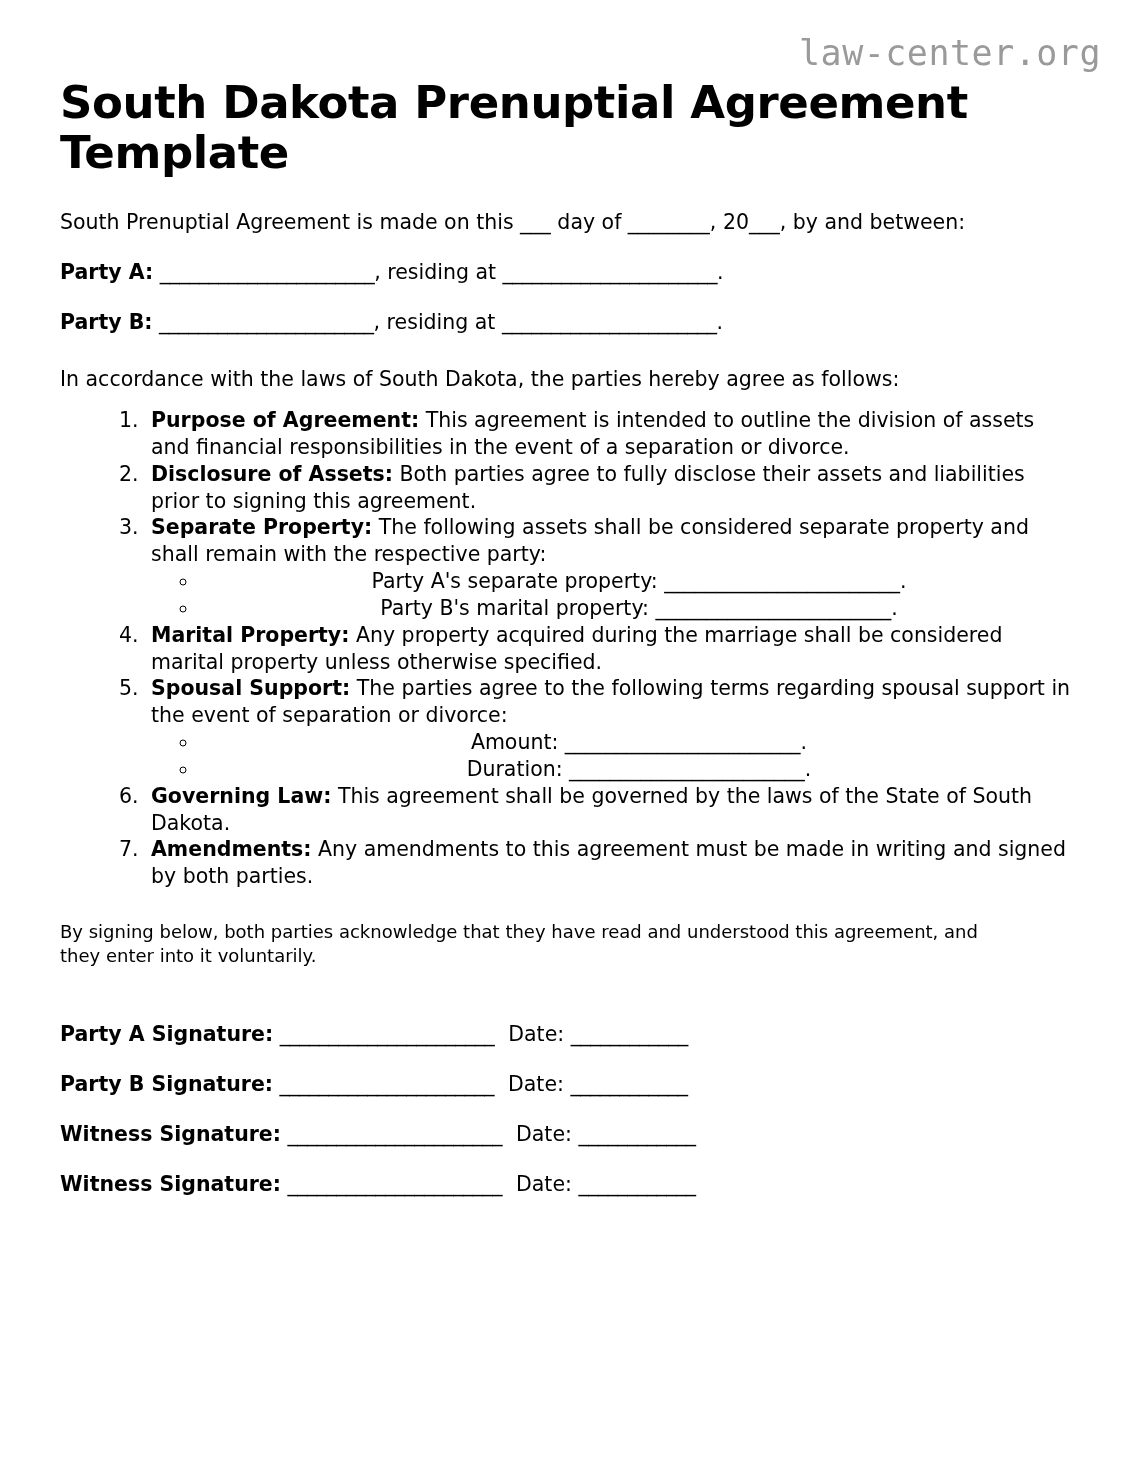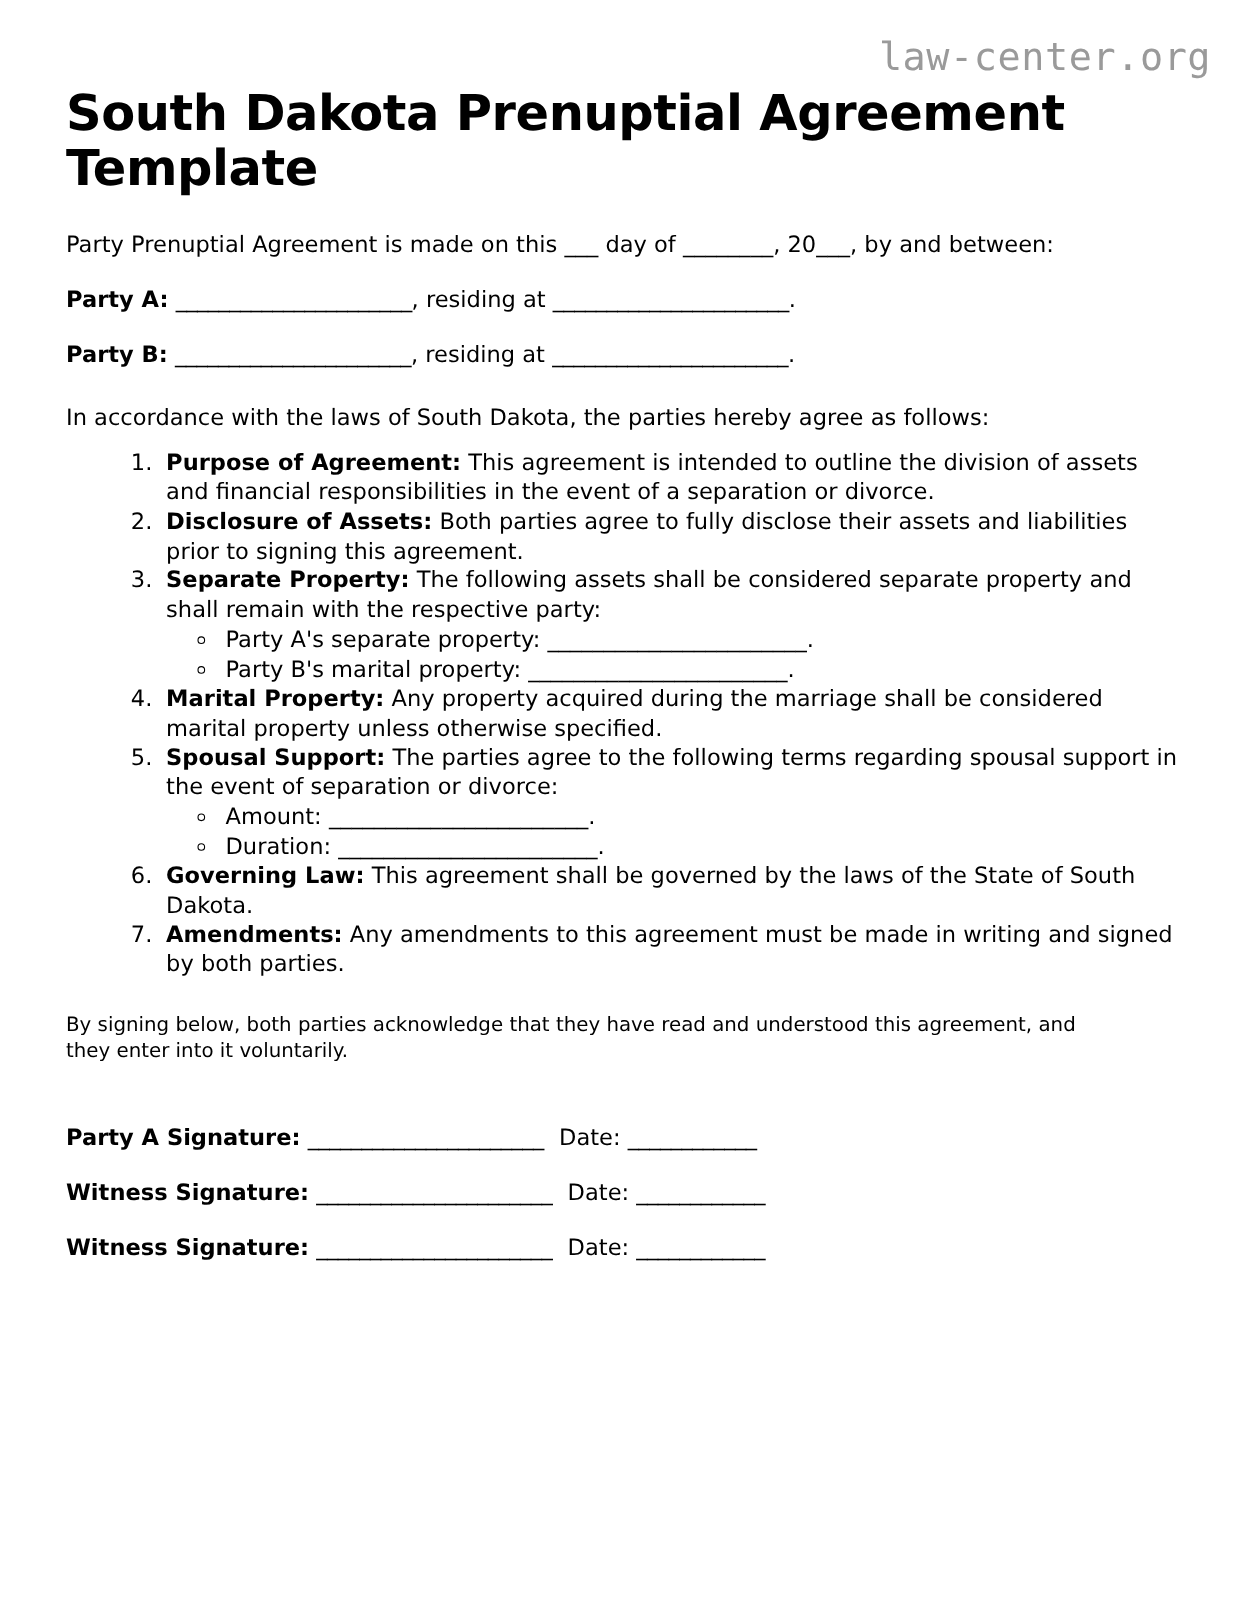--- a/index.html
+++ b/index.html
@@ -74,20 +74,21 @@
     padding-left: 6px;
     margin: 0;
     max-width: 960px;
   }
   ol.terms > li .term-head { font-weight: bold; }
   ul.subitems {
     margin: 0;
     padding: 0 0 0 48px;
     list-style-type: circle;
     list-style-position: outside;
+    text-align: center;
   }
   ul.subitems > li {
     padding-left: 6px;
     margin: 0;
   }
   p.closing {
     font-size: 18px;
     line-height: 1.32;
     margin: 0;
     padding-top: 30px;
@@ -108,21 +109,21 @@
 </style>
 </head>
 <body>
 
 <div class="page">
 
   <div class="watermark">law-center.org</div>
 
   <h1 class="doc-title">South Dakota Prenuptial Agreement Template</h1>
 
-  <p class="body-text">Party Prenuptial Agreement is made on this ___ day of ________, 20___, by and between:</p>
+  <p class="body-text">South Prenuptial Agreement is made on this ___ day of ________, 20___, by and between:</p>
 
   <p class="party-line">
     <span class="lbl">Party A:</span>
     <span class="blank">______________________</span><span>, residing at </span><span class="blank">______________________</span><span>.</span>
   </p>
 
   <p class="party-line">
     <span class="lbl">Party B:</span>
     <span class="blank">______________________</span><span>, residing at </span><span class="blank">______________________</span><span>.</span>
   </p>
@@ -163,20 +164,25 @@
 
   <p class="closing">By signing below, both parties acknowledge that they have read and understood this agreement, and they enter into it voluntarily.</p>
 
   <div class="sig-block">
     <p class="sig-line">
       <span class="lbl">Party A Signature:</span>
       <span class="blank">______________________</span><span class="gap"></span><span>Date:</span>
       <span class="blank">____________</span>
     </p>
     <p class="sig-line">
+      <span class="lbl">Party B Signature:</span>
+      <span class="blank">______________________</span><span class="gap"></span><span>Date:</span>
+      <span class="blank">____________</span>
+    </p>
+    <p class="sig-line">
       <span class="lbl">Witness Signature:</span>
       <span class="blank">______________________</span><span class="gap"></span><span>Date:</span>
       <span class="blank">____________</span>
     </p>
     <p class="sig-line">
       <span class="lbl">Witness Signature:</span>
       <span class="blank">______________________</span><span class="gap"></span><span>Date:</span>
       <span class="blank">____________</span>
     </p>
   </div>

